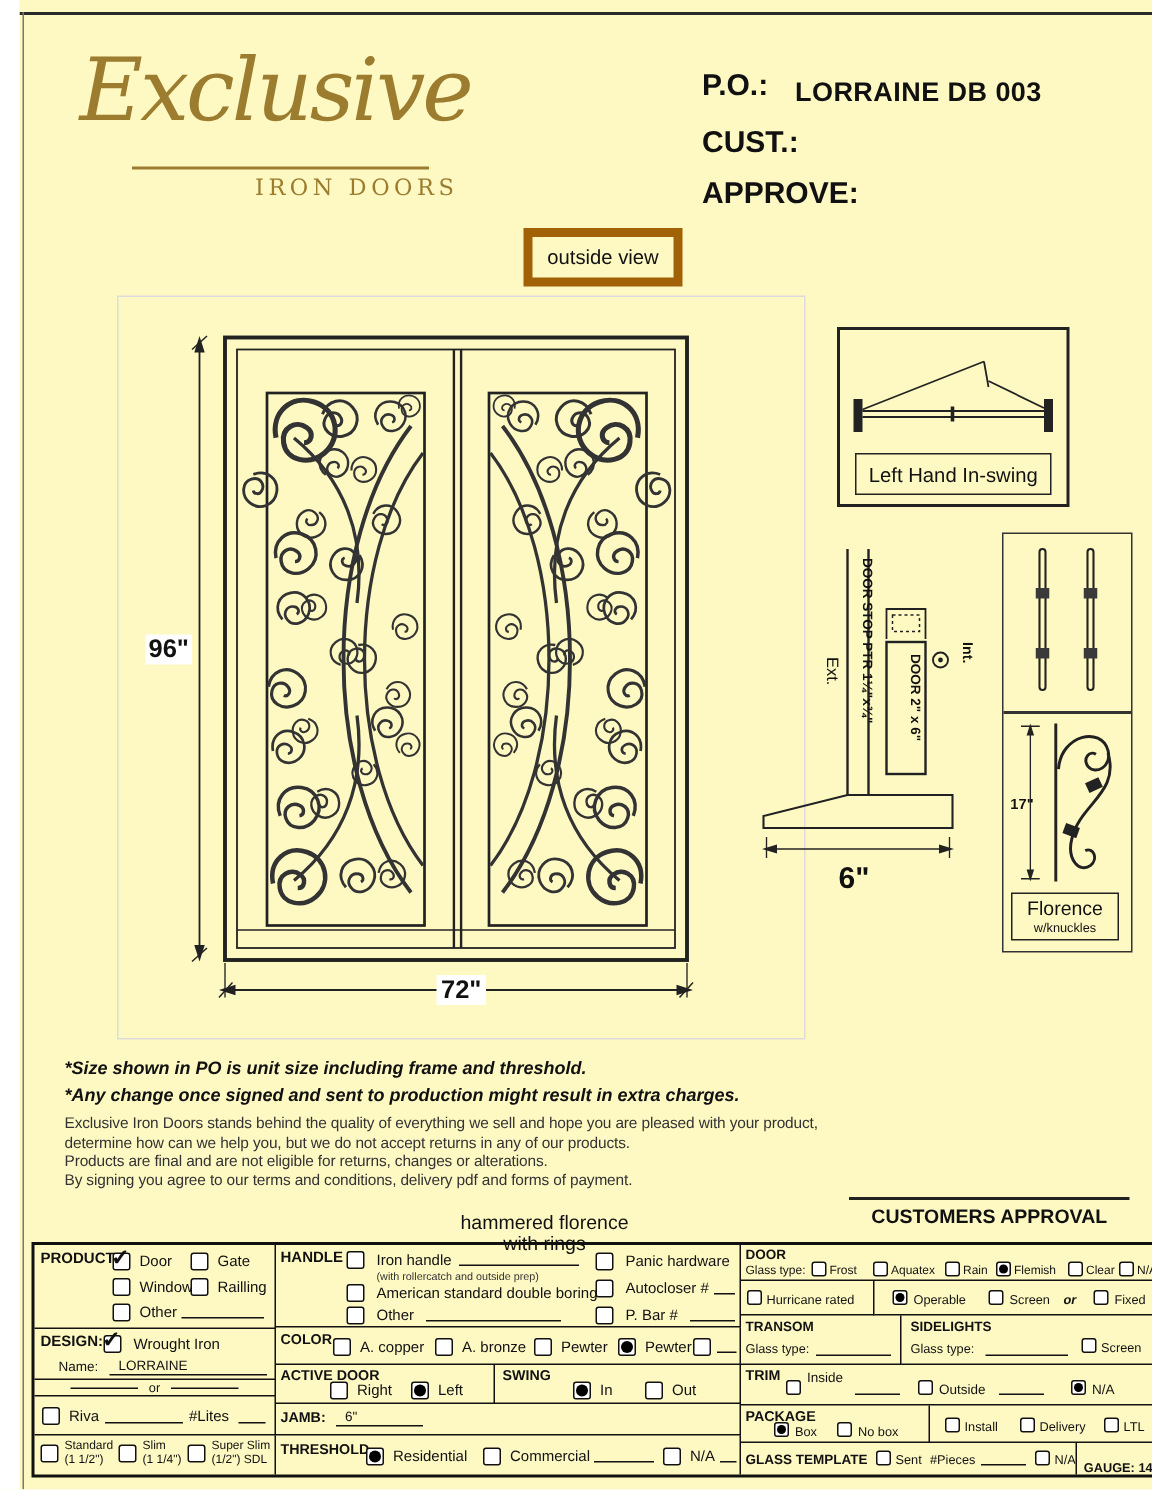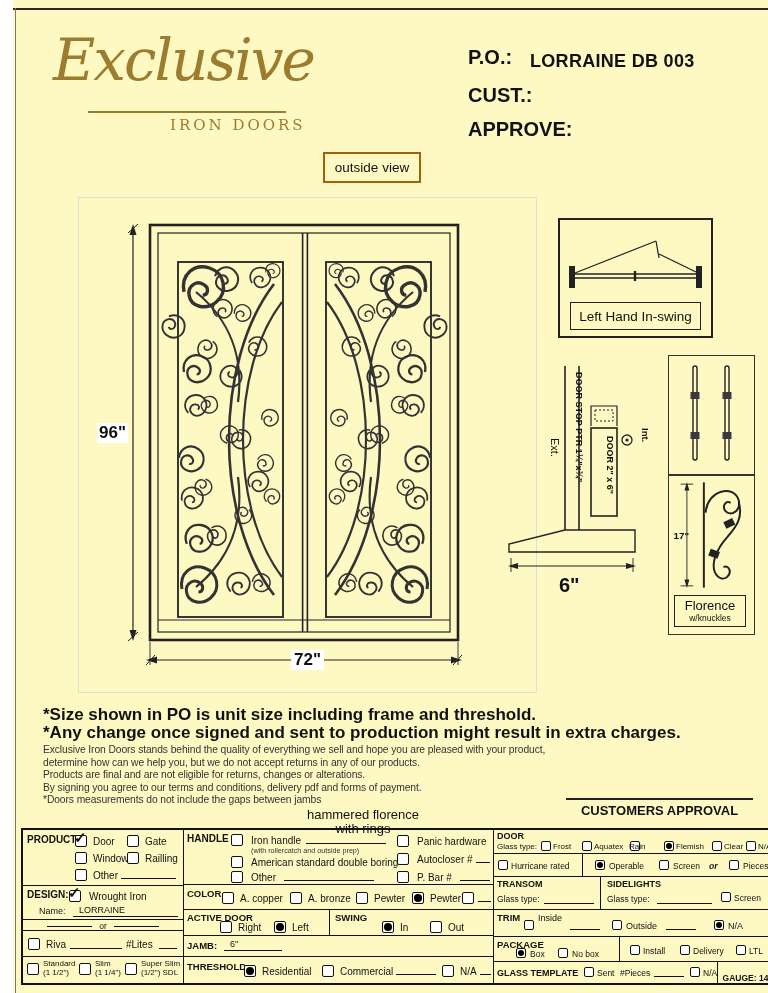--- a/index.html
+++ b/index.html
@@ -17,21 +17,21 @@
   .blank{position:absolute;border-bottom:1.4px solid #111;height:9px;}
   .fl{position:absolute;white-space:nowrap;}
   .lab{font-weight:700;}
   
   #form{position:absolute;left:8px;top:828px;width:754px;height:157px;border:2px solid #111;box-sizing:border-box;}
   .fc{position:absolute;box-sizing:border-box;border-right:1.6px solid #111;border-bottom:1.6px solid #111;
       font-size:10px;overflow:hidden;}
   .fc.noR{border-right:none;}
   .fc.noB{border-bottom:none;}
   .small-line{font-size:10.3px;color:#333;line-height:12.5px;letter-spacing:-0.1px;white-space:nowrap;}
-  .bold-line{font-size:17px;font-weight:700;color:#111;white-space:nowrap;}
+  .bold-line{font-size:12px;font-weight:700;color:#111;white-space:nowrap;font-style:italic;}
   svg text{font-family:"Liberation Sans",sans-serif;}
   .orline{display:inline-block;width:45px;border-bottom:1.6px solid #111;height:4px;vertical-align:middle;}
 </style>
 </head>
 <body>
 
 <div id="page">
 
   <div class="abs" style="left:0;top:8px;width:768px;height:2px;background:#2a2a2a;"></div>
   <div class="abs" style="left:2px;top:8px;width:1.4px;height:985px;background:#777;"></div>
@@ -39,21 +39,21 @@
 
   <div class="abs" style="left:40px;top:26px;font-family:'DejaVu Serif',serif;font-style:italic;font-size:58px;color:#9c7c2e;letter-spacing:-2px;">Exclusive</div>
   <div class="abs" style="left:75px;top:111px;width:198px;height:2px;background:#9c7c2e;"></div>
   <div class="abs" style="left:157px;top:116px;font-family:'DejaVu Serif',serif;font-size:15px;letter-spacing:3px;color:#9c7c2e;">IRON DOORS</div>
 
   <div class="abs" style="left:455px;top:46px;font-size:20px;font-weight:600;">P.O.:</div>
   <div class="abs" style="left:517px;top:51px;font-size:18px;font-weight:600;letter-spacing:0.3px;">LORRAINE DB 003</div>
   <div class="abs" style="left:455px;top:84px;font-size:20px;font-weight:600;">CUST.:</div>
   <div class="abs" style="left:455px;top:118px;font-size:20px;font-weight:600;">APPROVE:</div>
 
-  <div class="abs" style="left:310px;top:152px;width:94px;height:27px;border:2px solid #a16207;display:flex;align-items:center;justify-content:center;text-align:center;">
+  <div class="abs" style="left:336px;top:152px;width:94px;height:27px;border:6px solid #a16207;display:flex;align-items:center;justify-content:center;text-align:center;">
     <span style="font-size:13.5px;">outside view</span>
   </div>
 
   <div class="abs" style="left:65px;top:197px;width:457px;height:494px;border:1px solid #dcdcdc;"></div>
 
   <svg class="abs" style="left:70px;top:215px;" width="390" height="460" viewBox="0 0 390 460">
     <defs>
       <path id="curlP" d="M0,14 C-2,4 6,-3 15,0 C24,3 26,14 19,20 C13,25 4,23 3,16 C2,10 8,7 12,10 C15,12 14,16 11,16" fill="none" stroke="#333" stroke-width="2"></path>
       <g id="panelart" fill="none" stroke="#333">
         <path d="M96,22 C36,100 36,255 96,333" stroke-width="2.6"></path>
@@ -193,21 +193,20 @@
   </div>
 
 
   <div class="abs bold-line" style="left:30px;top:705px;">*Size shown in PO is unit size including frame and threshold.</div>
   <div class="abs bold-line" style="left:30px;top:723px;">*Any change once signed and sent to production might result in extra charges.</div>
   <div class="abs" style="left:30px;top:744px;">
     <div class="small-line">Exclusive Iron Doors stands behind the quality of everything we sell and hope you are pleased with your product,</div>
     <div class="small-line">determine how can we help you, but we do not accept returns in any of our products.</div>
     <div class="small-line">Products are final and are not eligible for returns, changes or alterations.</div>
     <div class="small-line">By signing you agree to our terms and conditions, delivery pdf and forms of payment.</div>
-    <div class="small-line">*Doors measurements do not include the gaps between jambs</div>
   </div>
 
   <div class="abs" style="left:553px;top:798px;width:187px;height:2px;background:#222;"></div>
   <div class="abs" style="left:553px;top:803px;width:187px;text-align:center;font-size:13px;font-weight:700;">CUSTOMERS APPROVAL</div>
 
   <div class="abs" style="left:258px;top:808px;width:184px;text-align:center;font-size:13px;line-height:13.5px;z-index:5;">
     <div>hammered florence</div>
     <div>with rings</div>
   </div>
 
@@ -338,41 +337,41 @@
     </div>
 
     <div class="fc noR" style="left:471px;top:0;width:279px;height:24px;font-size:8px;">
       <span class="fl lab" style="left:3px;top:1px;font-size:9px;">DOOR</span>
       <span class="fl" style="left:3px;top:12px;">Glass type:</span>
       <span class="cb s" style="left:47px;top:11px;"></span>
       <span class="fl" style="left:59px;top:12px;">Frost</span>
       <span class="cb s" style="left:88px;top:11px;"></span>
       <span class="fl" style="left:100px;top:12px;">Aquatex</span>
       <span class="cb s" style="left:136px;top:11px;"></span>
-      <span class="fl" style="left:135px;top:12px;">Rain</span>
+      <span class="fl" style="left:148px;top:12px;">Rain</span>
       <span class="cb s dot" style="left:170px;top:11px;"></span>
       <span class="fl" style="left:182px;top:12px;">Flemish</span>
       <span class="cb s" style="left:218px;top:11px;"></span>
       <span class="fl" style="left:230px;top:12px;">Clear</span>
       <span class="cb s" style="left:252px;top:11px;"></span>
       <span class="fl" style="left:264px;top:12px;">N/A</span>
     </div>
 
     <div class="fc" style="left:471px;top:24px;width:89px;height:23px;font-size:8.5px;">
       <span class="cb s" style="left:4px;top:6px;"></span>
       <span class="fl" style="left:17px;top:7px;">Hurricane rated</span>
     </div>
     <div class="fc noR" style="left:560px;top:24px;width:190px;height:23px;font-size:8.5px;">
       <span class="cb s dot" style="left:12px;top:6px;"></span>
       <span class="fl" style="left:26px;top:7px;">Operable</span>
       <span class="cb s" style="left:76px;top:6px;"></span>
       <span class="fl" style="left:90px;top:7px;">Screen</span>
       <span class="fl" style="left:126px;top:7px;font-style:italic;font-weight:700;">or</span>
       <span class="cb s" style="left:146px;top:6px;"></span>
-      <span class="fl" style="left:160px;top:7px;">Pieces</span>
+      <span class="fl" style="left:160px;top:7px;">Fixed</span>
     </div>
 
     <div class="fc" style="left:471px;top:47px;width:107px;height:33px;font-size:8.5px;">
       <span class="fl lab" style="left:3px;top:2px;font-size:9px;">TRANSOM</span>
       <span class="fl" style="left:3px;top:17px;">Glass type:</span>
       <span class="blank" style="left:50px;top:17px;width:50px;"></span>
     </div>
     <div class="fc noR" style="left:578px;top:47px;width:172px;height:33px;font-size:8.5px;">
       <span class="fl lab" style="left:6px;top:2px;font-size:9px;">SIDELIGHTS</span>
       <span class="fl" style="left:6px;top:17px;">Glass type:</span>

